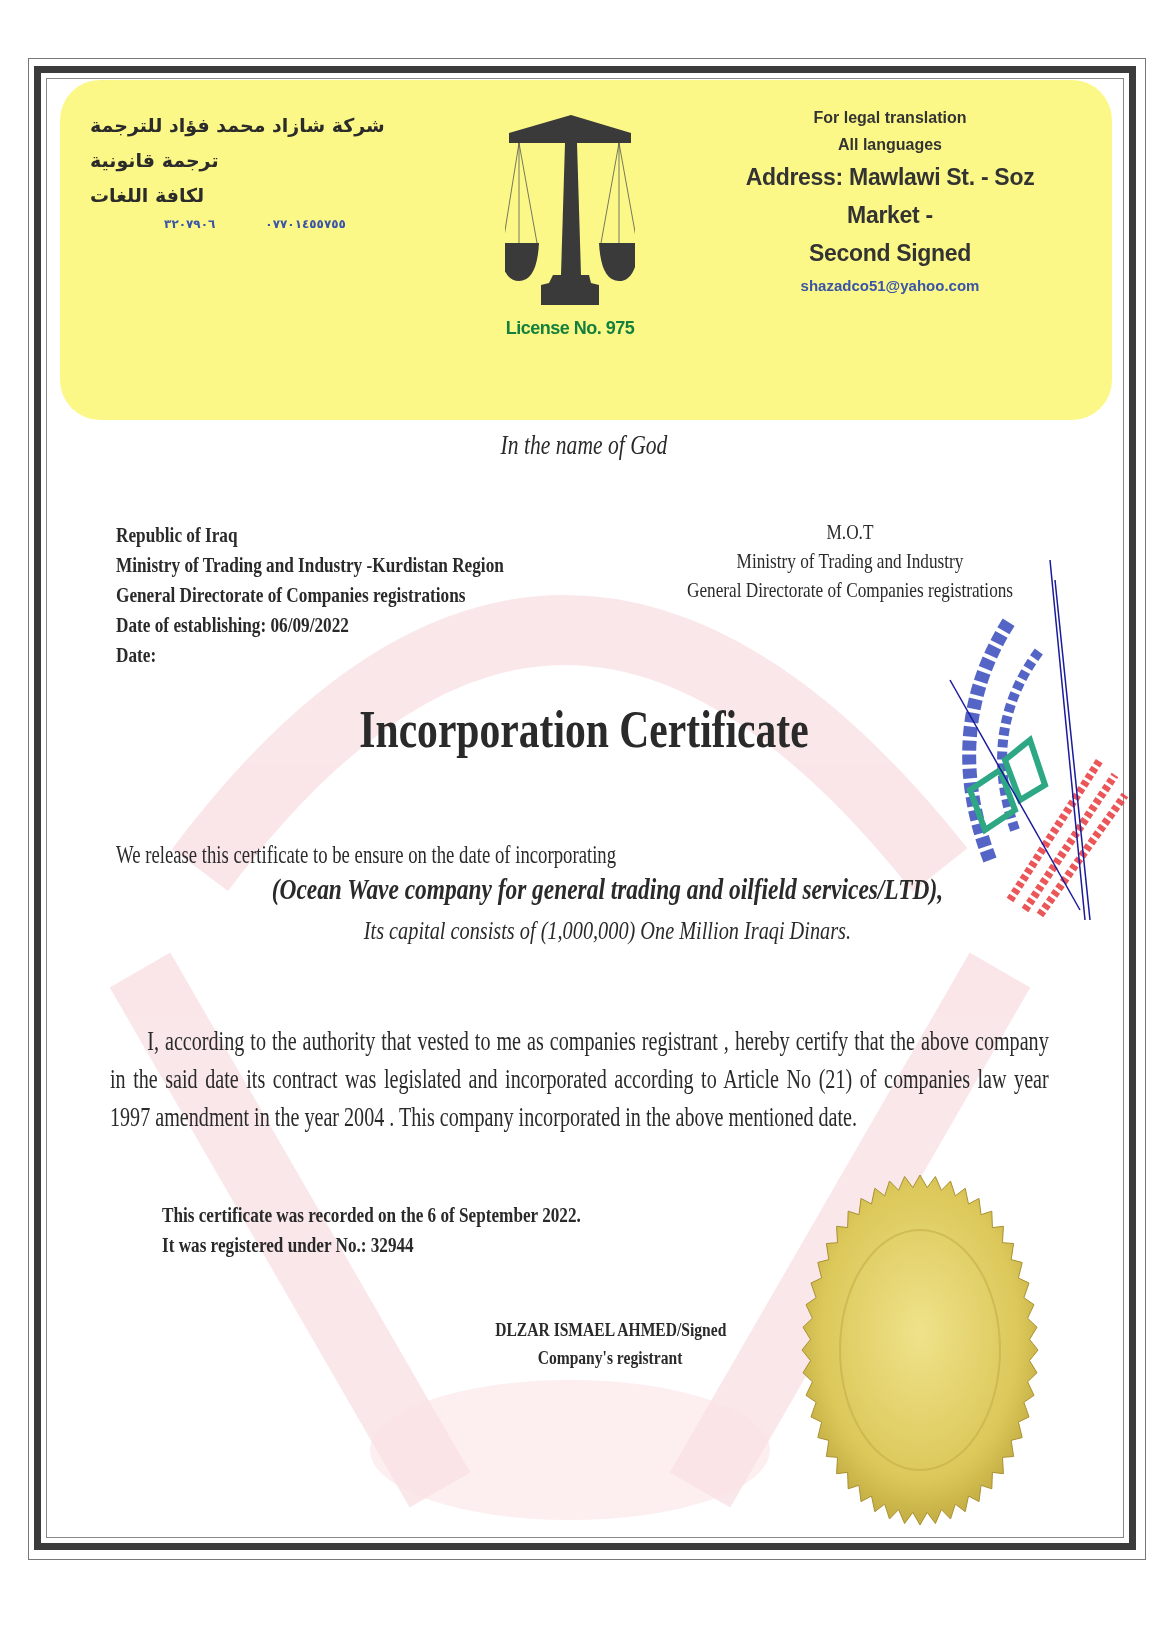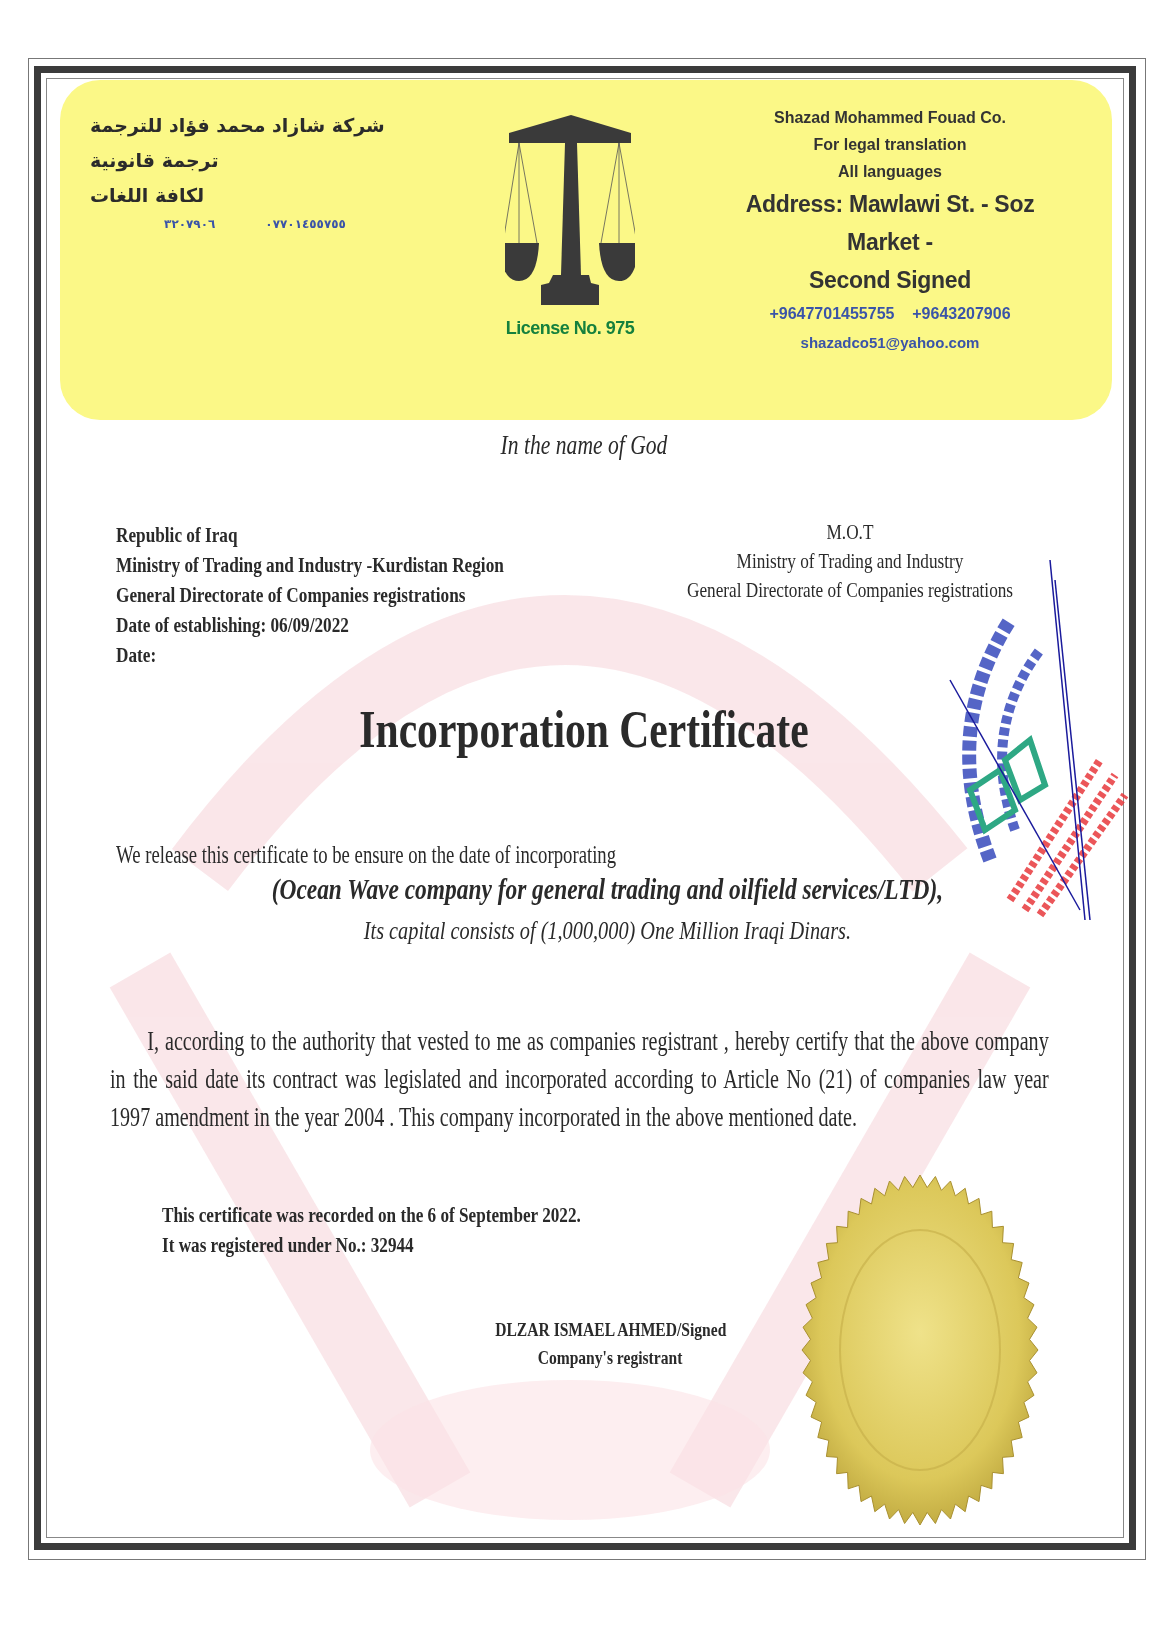--- a/index.html
+++ b/index.html
@@ -64,29 +64,24 @@
     <line x1="114" y1="28" x2="96" y2="128"></line>
       <line x1="114" y1="28" x2="114" y2="128"></line>
       <line x1="114" y1="28" x2="132" y2="128"></line>
   </g>
   <path d="M-6,128 L34,128 Q32,166 14,166 Q-4,166 -6,128 Z" fill="#3a3a3a"></path>
   <path d="M94,128 L134,128 Q132,166 114,166 Q96,166 94,128 Z" fill="#3a3a3a"></path>
 </svg>
 <div class="license">License No. 975</div>
 
 <div class="hdr-en">
-  <div class="s">Shazad Mohammed Fouad Co.</div>
   <div class="s">For legal translation</div>
   <div class="s">All languages</div>
   <div class="b">Address: Mawlawi St. - Soz Market -</div>
   <div class="b">Second Signed</div>
-  <div class="ph">
-    <span>+9647701455755</span>&nbsp;&nbsp;&nbsp;
-    <span>+9643207906</span>
-  </div>
   <div class="email">shazadco51@yahoo.com</div>
 </div>
 
 <svg class="watermark" viewBox="0 0 980 1070">
   <g fill="none" stroke="#f6d3d8" stroke-width="70" opacity="0.55">
     <path d="M120,420 Q480,-60 860,420"></path>
     <path d="M60,520 L360,1040"></path>
     <path d="M920,520 L620,1040"></path>
   </g>
   <ellipse cx="490" cy="1000" rx="200" ry="70" fill="#fbe3e6" opacity="0.6"></ellipse>

